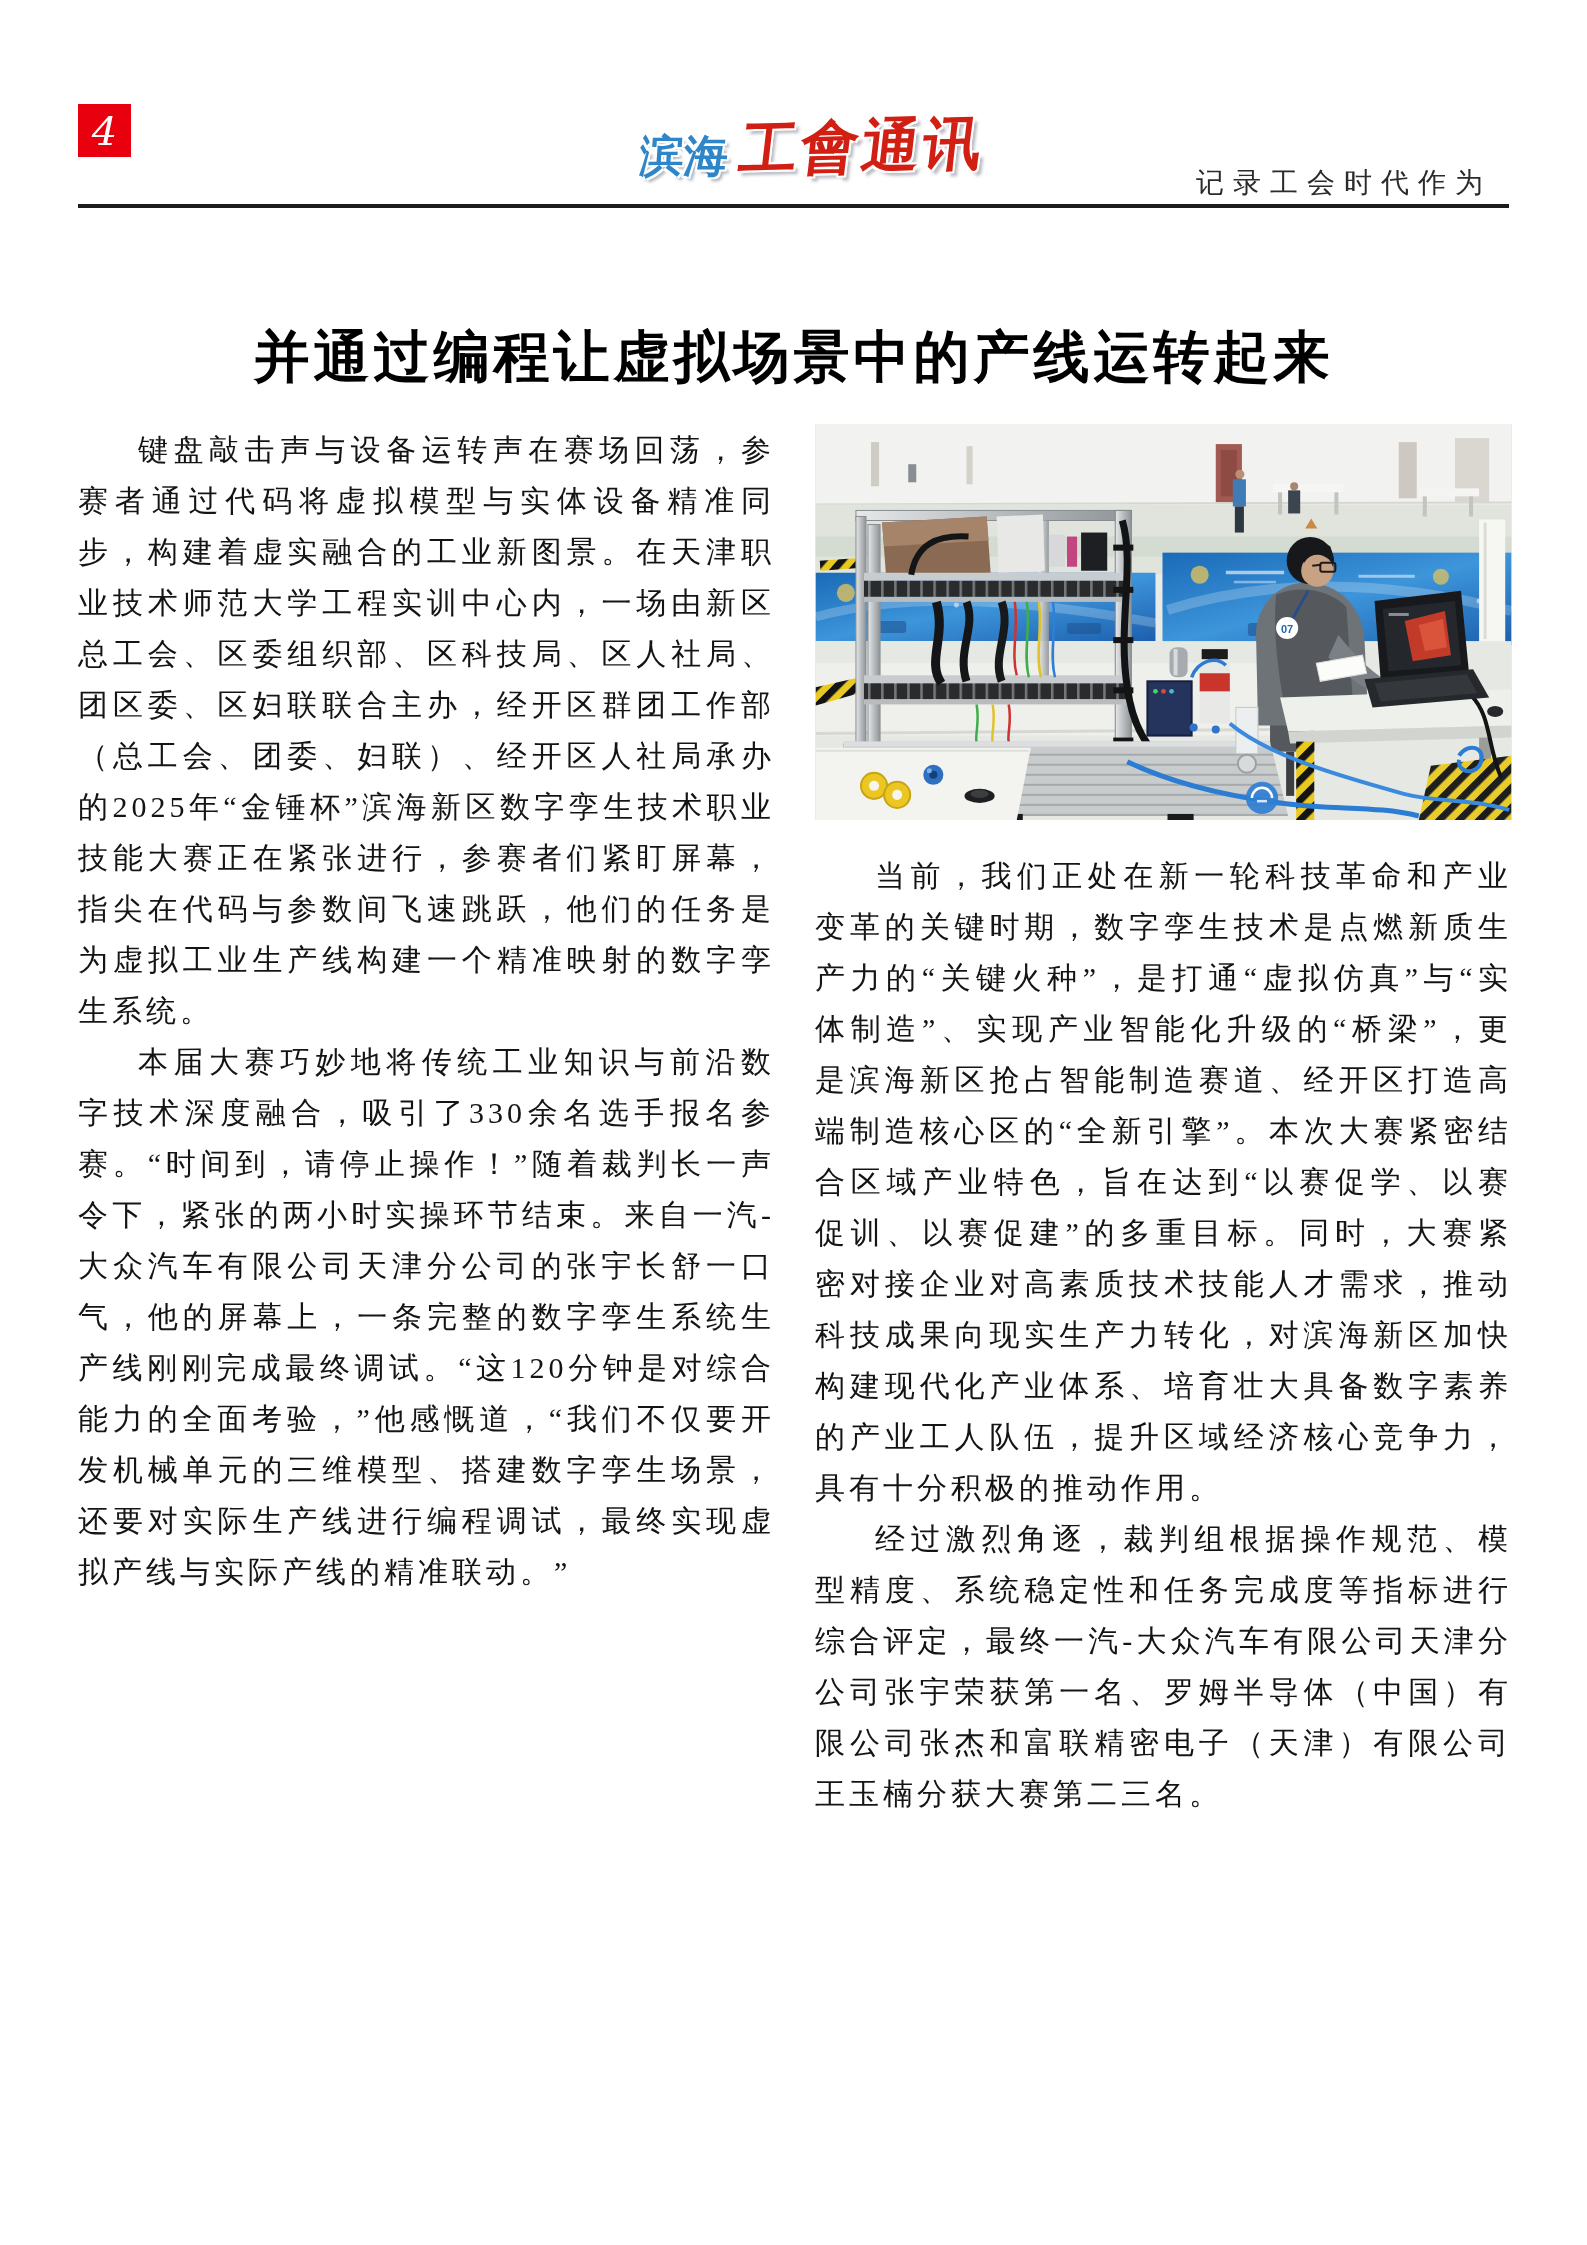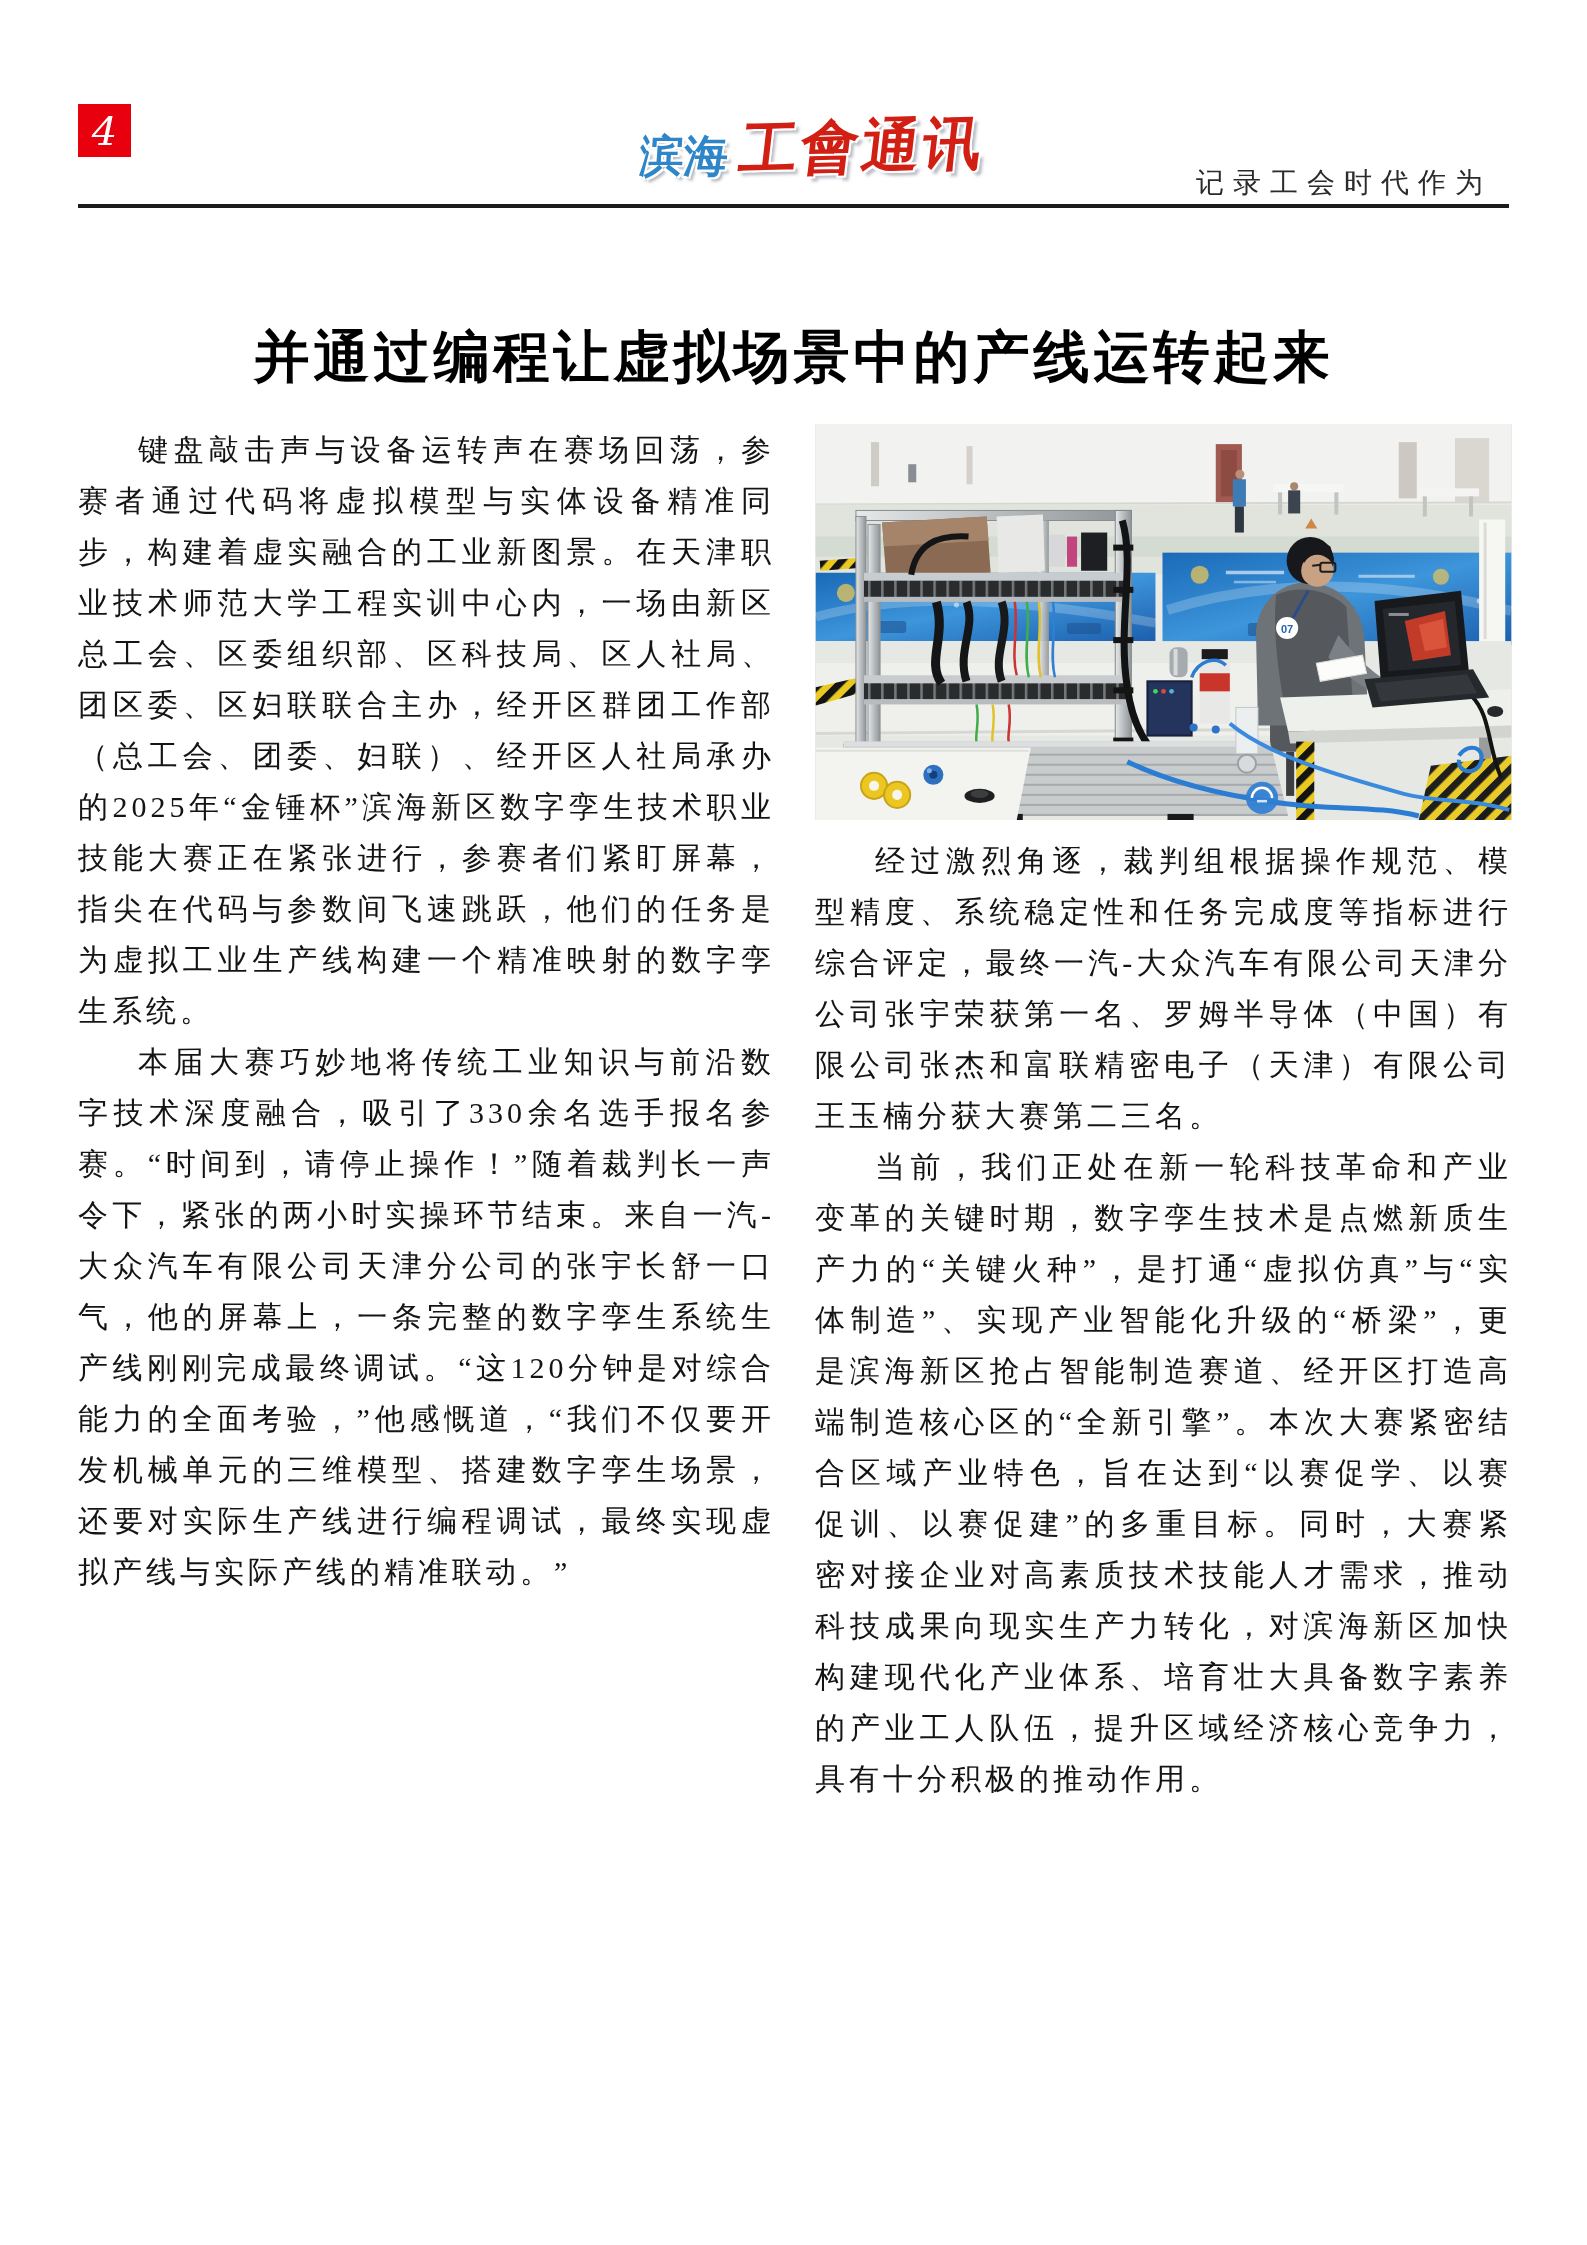--- a/index.html
+++ b/index.html
@@ -34,21 +34,21 @@
   .article-title{
     position:absolute;left:0;top:282px;width:100%;text-align:center;
     font-size:56px;font-weight:bold;letter-spacing:4px;color:#000;white-space:nowrap;
   }
   .columns{position:absolute;left:78px;top:424px;width:1434px;display:flex;gap:40px;}
   .col{width:697px;}
   .col p{
     margin:0;font-size:30px;line-height:51px;color:#141414;
     text-align:justify;text-justify:inter-character;text-indent:2em;letter-spacing:4px;
   }
-  .photo{width:697px;height:396px;overflow:hidden;margin:0 0 15px 0;background:#e9ebe8;}
+  .photo{width:697px;height:396px;overflow:hidden;margin:0 0 30px 0;background:#e9ebe8;}
   .photo svg{display:block;}
 </style>
 </head>
 <body>
 
 <div class="page-num">4</div>
 
 <div class="masthead">
   <span class="masthead-prefix">滨海</span>
   <span class="masthead-name">工會通讯</span>
@@ -271,17 +271,17 @@
           <path d="M310,336 C360,360 420,372 470,378 C520,384 560,380 600,390" stroke="#2b7dd3" stroke-width="5" fill="none"></path>
           <path d="M412,298 C450,330 520,350 585,368 C620,377 650,372 690,384" stroke="#3a8ade" stroke-width="4" fill="none"></path>
           <path d="M640,330 c10,-14 26,-8 22,6 c-4,14 -24,12 -22,-2" stroke="#2b7dd3" stroke-width="4" fill="none"></path>
           <path d="M374,252 C380,236 398,230 408,240" stroke="#2b7dd3" stroke-width="3.5" fill="none"></path>
           <circle cx="444" cy="372" r="16" fill="#2f7fd4" opacity="0.92"></circle>
           <path d="M434,372 a10,10 0 0 1 20,0" stroke="#ffffff" stroke-width="2.5" fill="none"></path>
           <rect x="439" y="374" width="10" height="2.5" fill="#ffffff" opacity="0.8"></rect>
         </g>
       </svg>
     </div>
+    <p>当前，我们正处在新一轮科技革命和产业变革的关键时期，数字孪生技术是点燃新质生产力的“关键火种”，是打通“虚拟仿真”与“实体制造”、实现产业智能化升级的“桥梁”，更是滨海新区抢占智能制造赛道、经开区打造高端制造核心区的“全新引擎”。本次大赛紧密结合区域产业特色，旨在达到“以赛促学、以赛促训、以赛促建”的多重目标。同时，大赛紧密对接企业对高素质技术技能人才需求，推动科技成果向现实生产力转化，对滨海新区加快构建现代化产业体系、培育壮大具备数字素养的产业工人队伍，提升区域经济核心竞争力，具有十分积极的推动作用。</p>
     <p>经过激烈角逐，裁判组根据操作规范、模型精度、系统稳定性和任务完成度等指标进行综合评定，最终一汽-大众汽车有限公司天津分公司张宇荣获第一名、罗姆半导体（中国）有限公司张杰和富联精密电子（天津）有限公司王玉楠分获大赛第二三名。</p>
-    <p>当前，我们正处在新一轮科技革命和产业变革的关键时期，数字孪生技术是点燃新质生产力的“关键火种”，是打通“虚拟仿真”与“实体制造”、实现产业智能化升级的“桥梁”，更是滨海新区抢占智能制造赛道、经开区打造高端制造核心区的“全新引擎”。本次大赛紧密结合区域产业特色，旨在达到“以赛促学、以赛促训、以赛促建”的多重目标。同时，大赛紧密对接企业对高素质技术技能人才需求，推动科技成果向现实生产力转化，对滨海新区加快构建现代化产业体系、培育壮大具备数字素养的产业工人队伍，提升区域经济核心竞争力，具有十分积极的推动作用。</p>
   </div>
 
 </div>
 
 </body></html>

